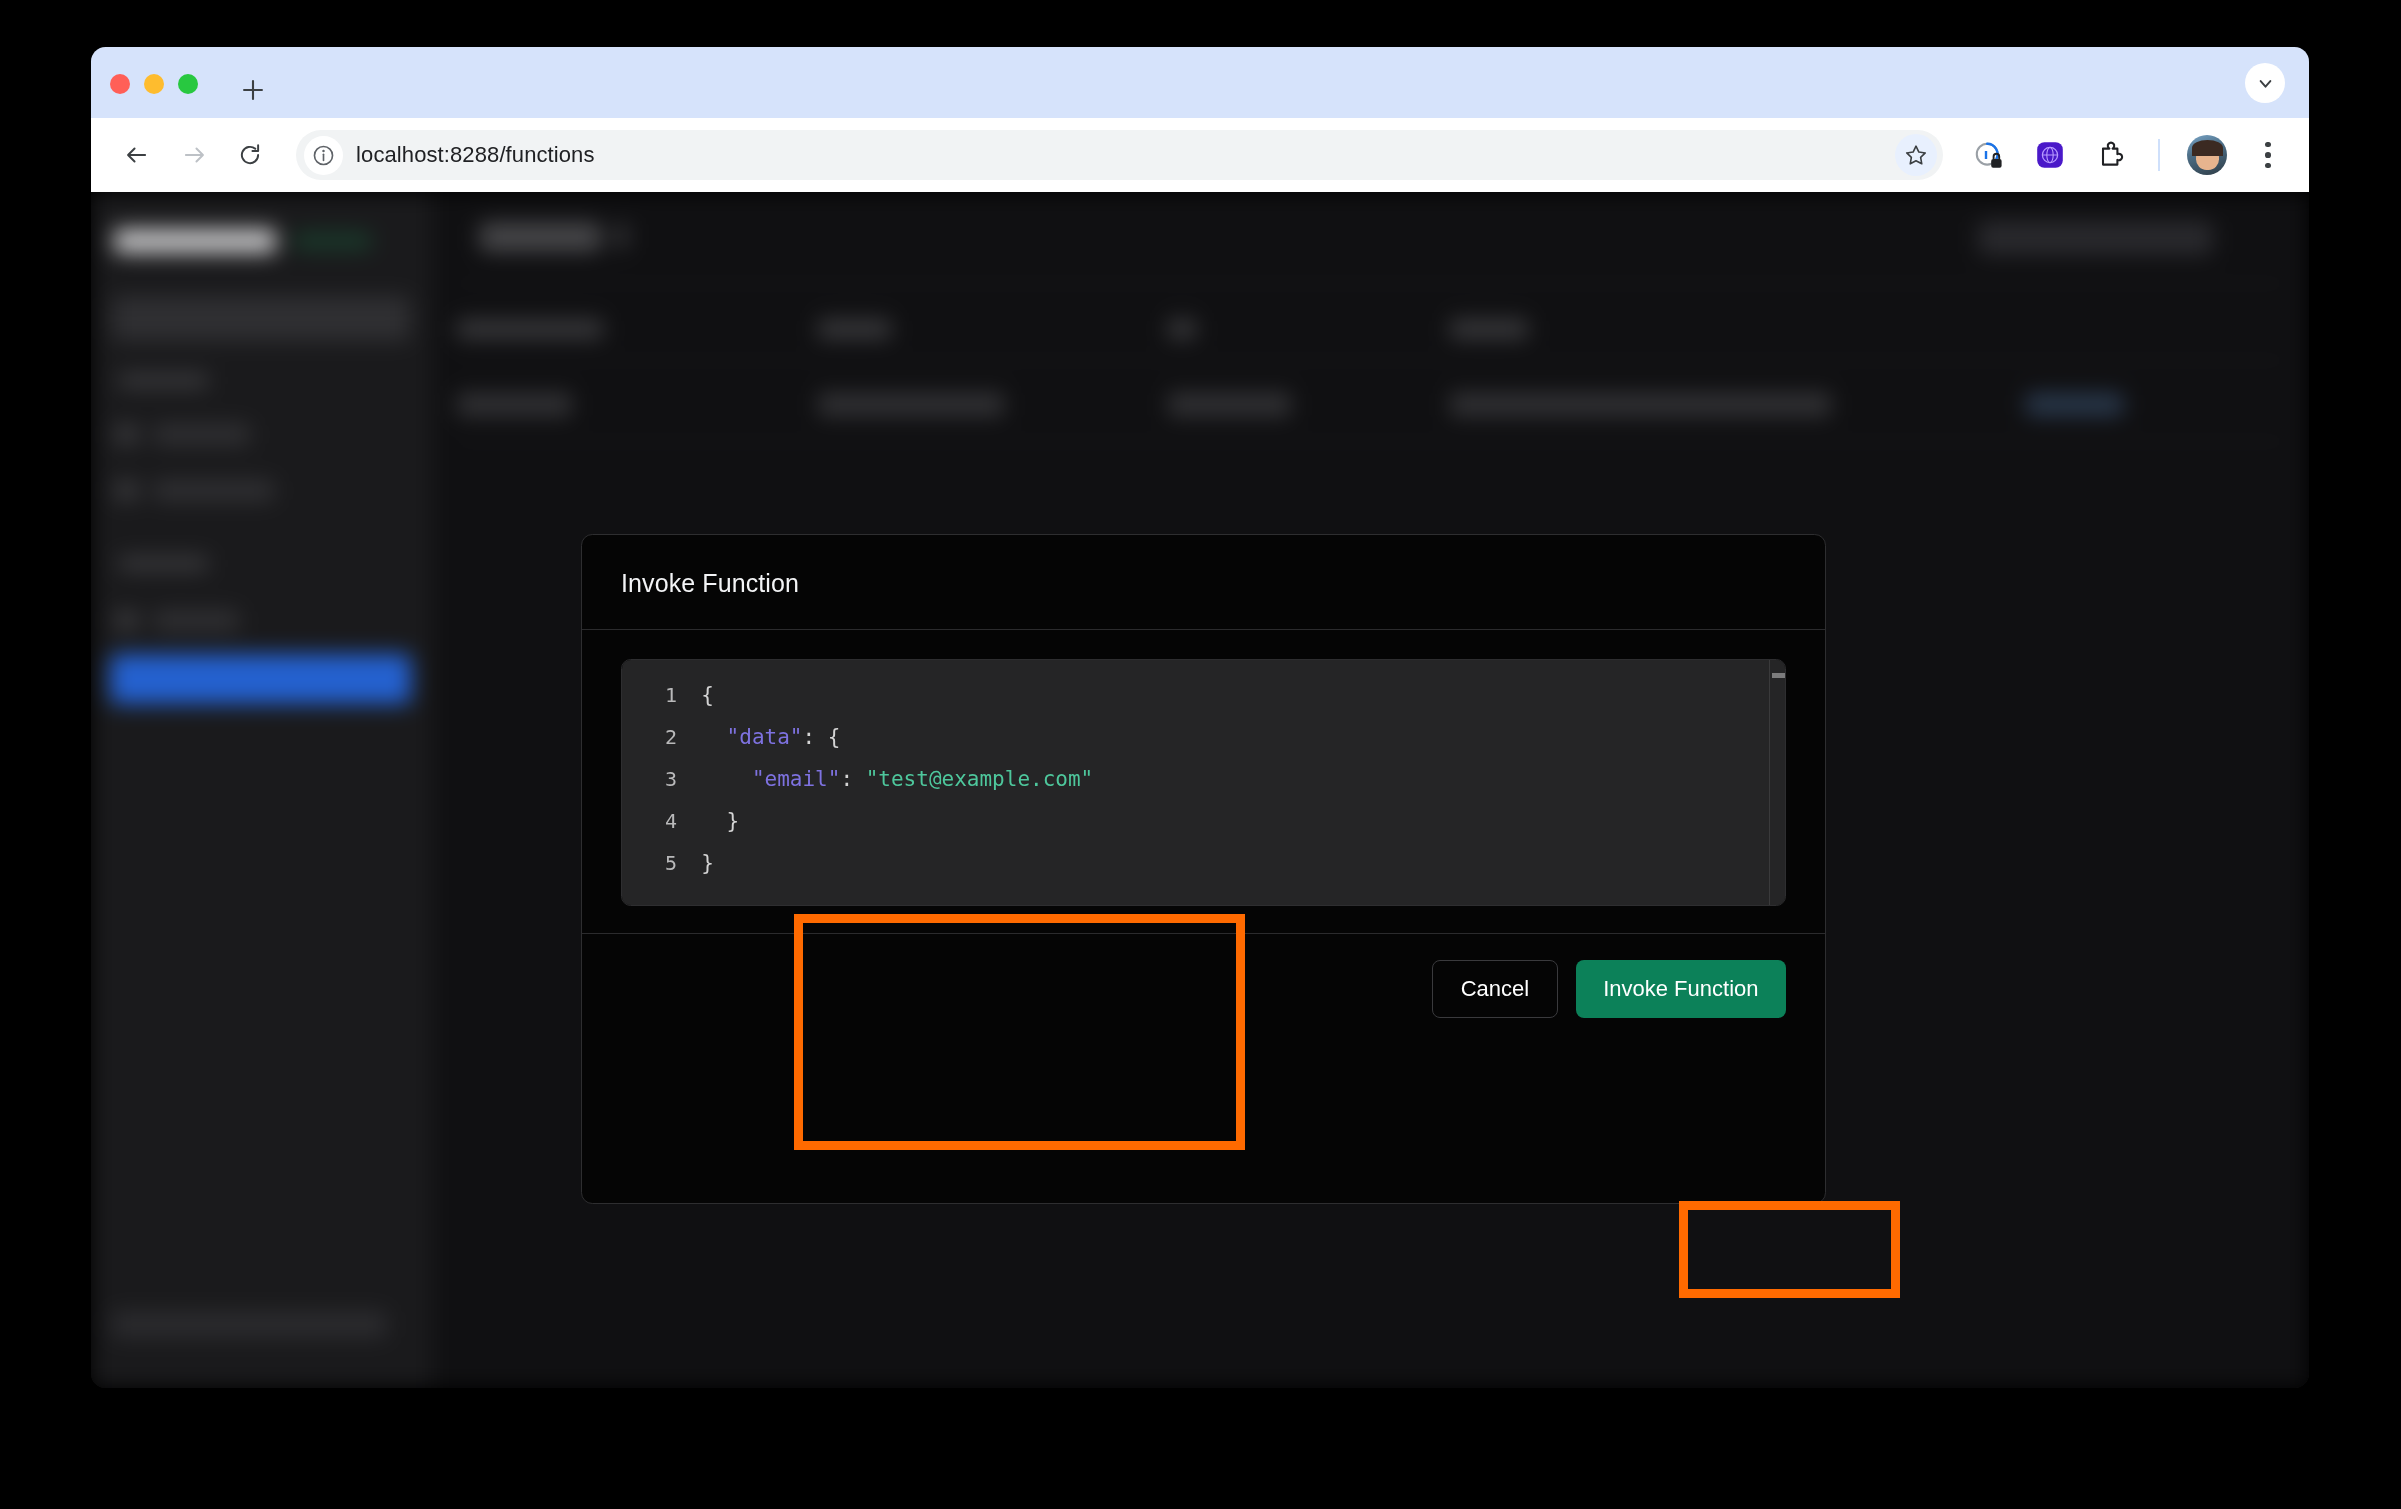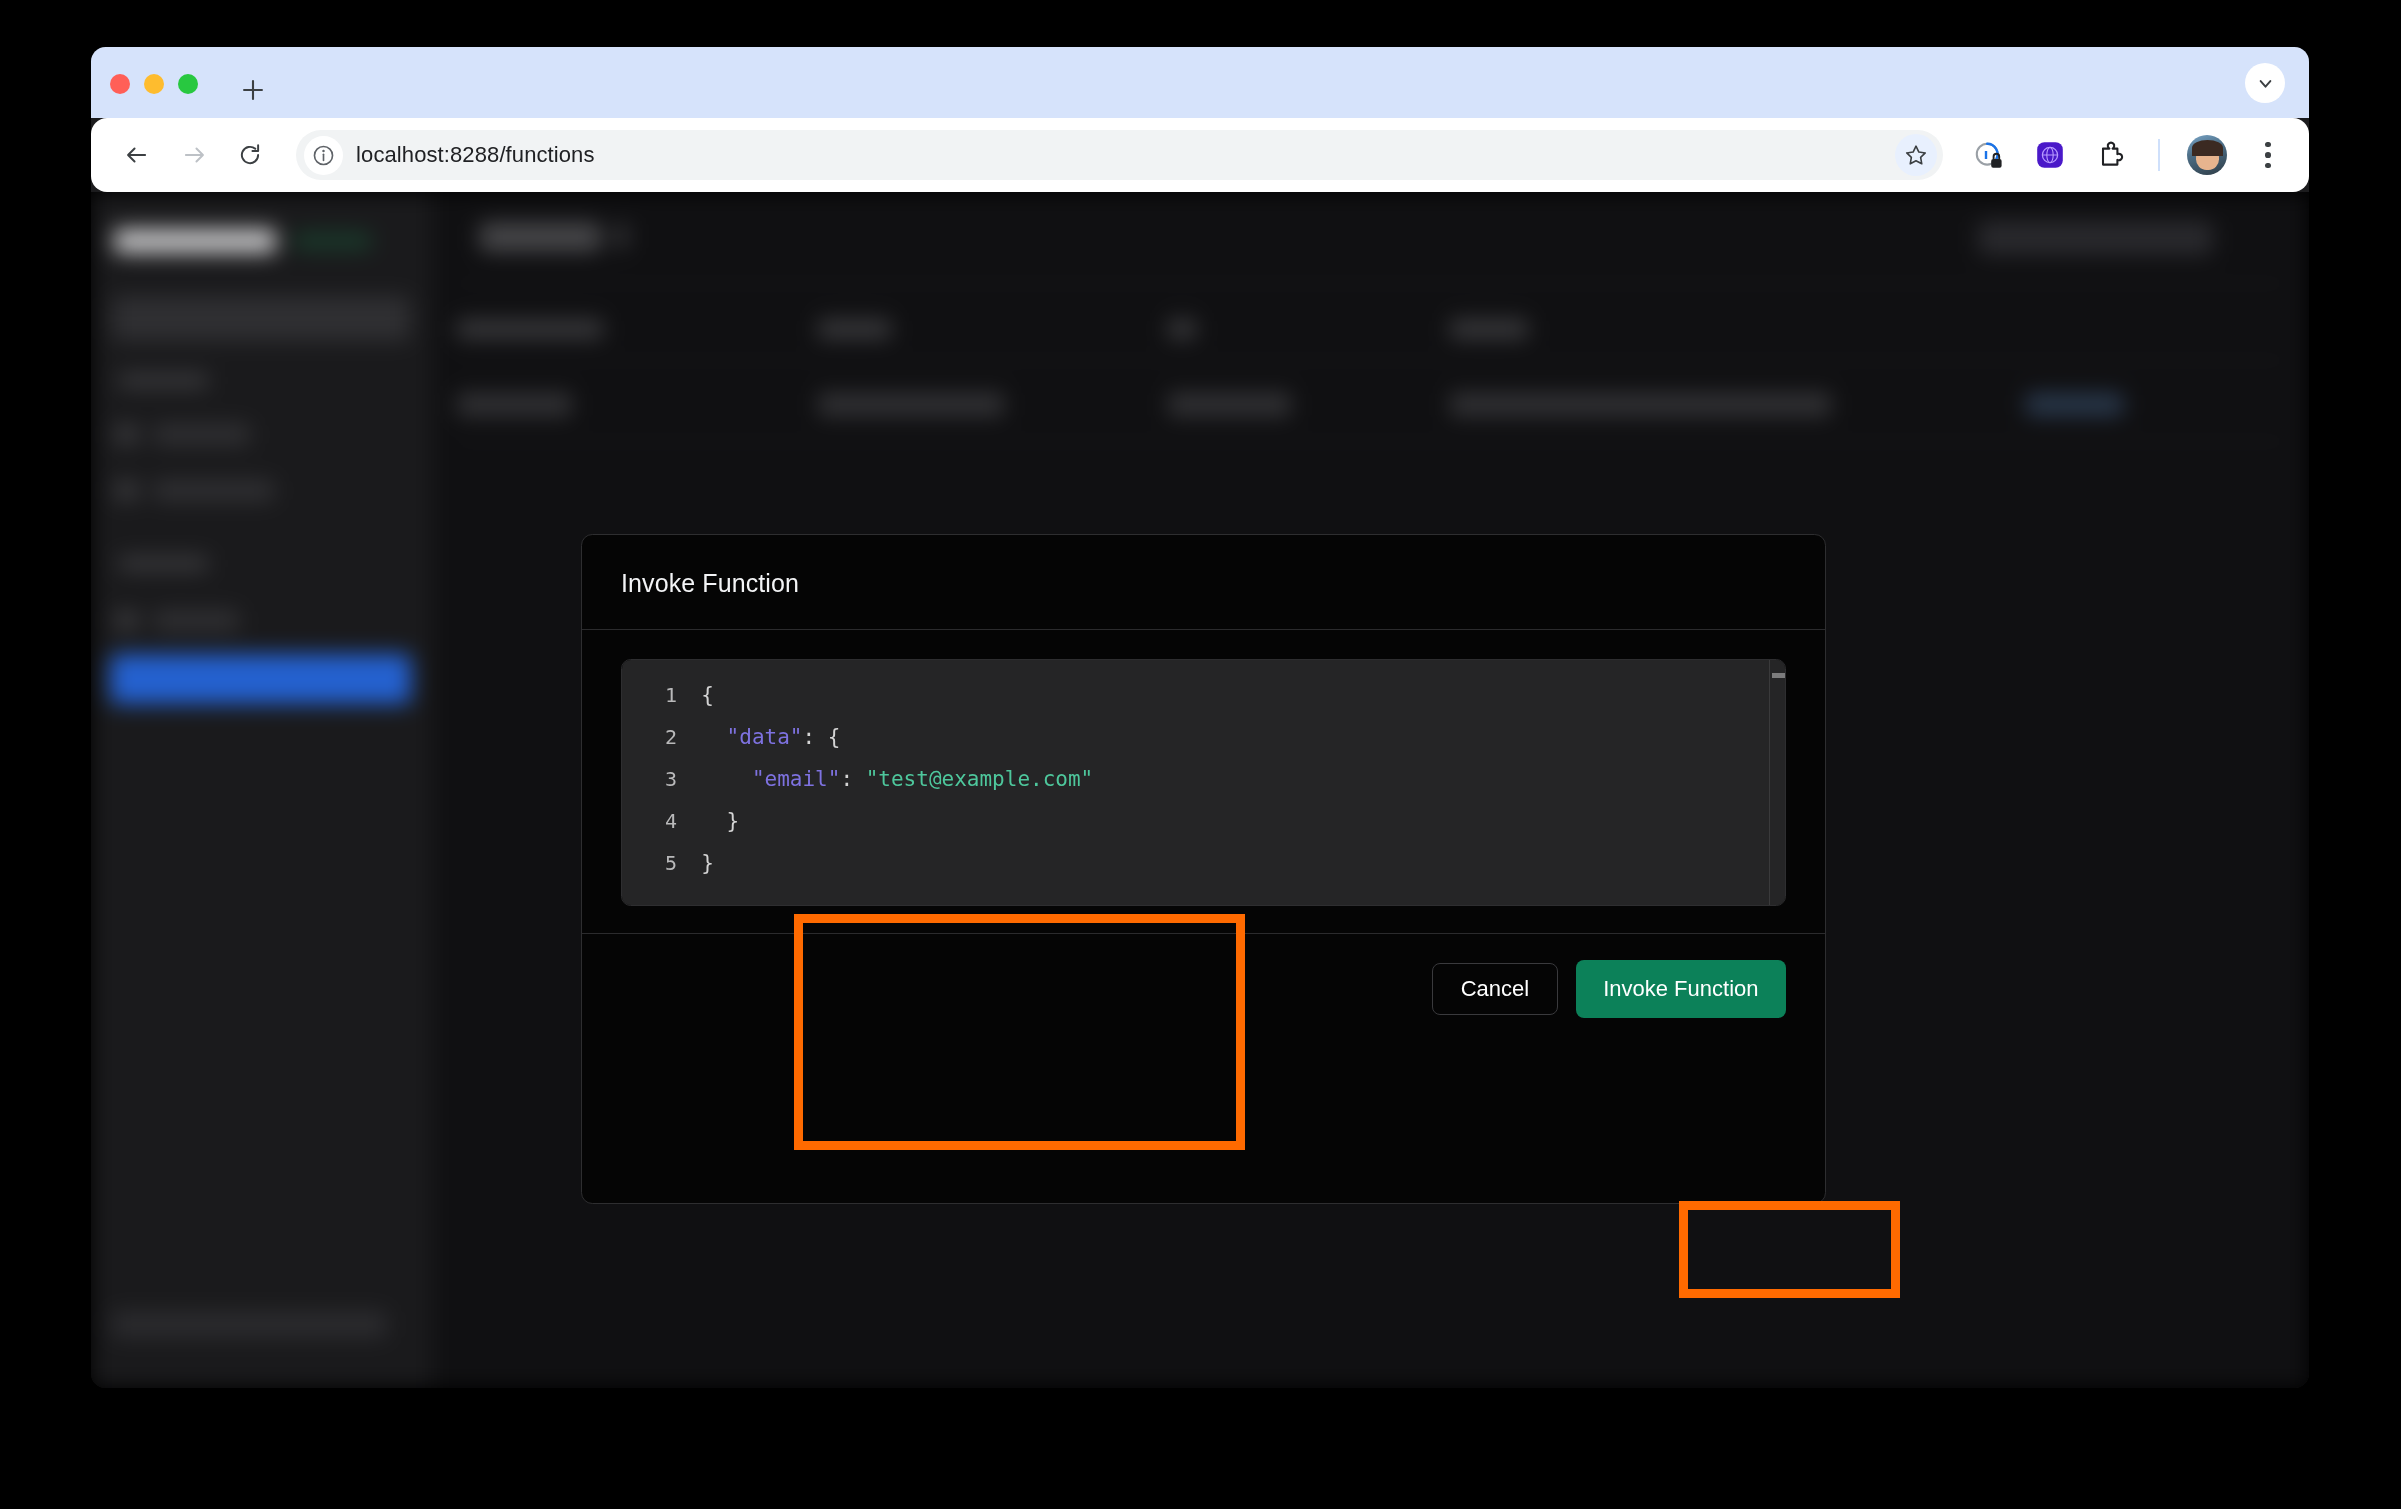--- a/index.html
+++ b/index.html
@@ -75,21 +75,20 @@
     display: flex; align-items: center; justify-content: center;
   }
 
   
   .toolbar {
     height: 74px;
     background: #ffffff;
     display: flex; align-items: center;
     padding: 0 21px;
     gap: 6.5px;
-    border-radius: 16px;
   }
   .nav-btn {
     width: 50px; height: 50px; border-radius: 50%;
     display: flex; align-items: center; justify-content: center;
     color: #3c4043;
   }
   .nav-btn.disabled { color: #bdc1c6; }
 
   .omnibox {
     flex: 1;
@@ -298,21 +297,21 @@
     position: absolute; left: 1.6px; top: 13px;
     width: 13px; height: 5.7px; background: #7c7c7d; display: block;
   }
 
   .modal-footer {
     padding: 26px 39px;
     display: flex; align-items: center; justify-content: flex-end;
     gap: 18px;
   }
   .btn-cancel {
-    height: 52px; padding: 0 27.5px;
+    height: 58px; padding: 0 27.5px;
     border: 0.8px solid #3a3a3d;
     border-radius: 8px;
     background: #050505;
     color: #ffffff;
     font-size: 22px;
     display: flex; align-items: center; justify-content: center;
     font-family: "Liberation Sans", sans-serif;
   }
   .btn-invoke {
     height: 58px; padding: 0 27.5px;

